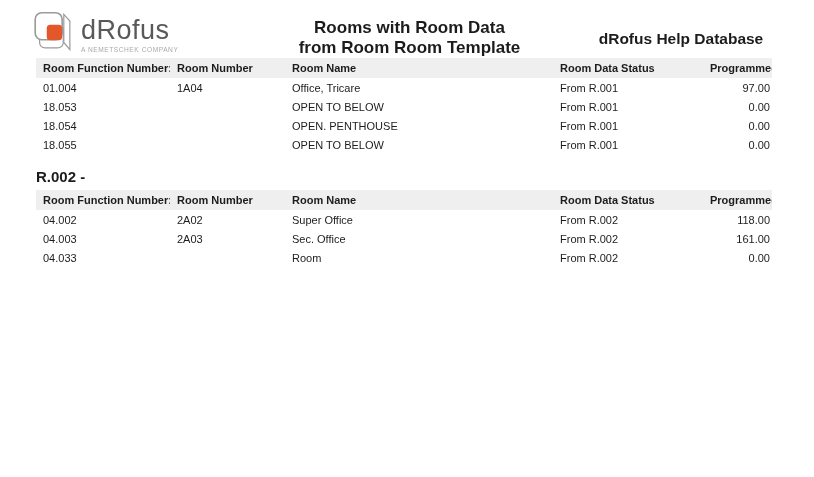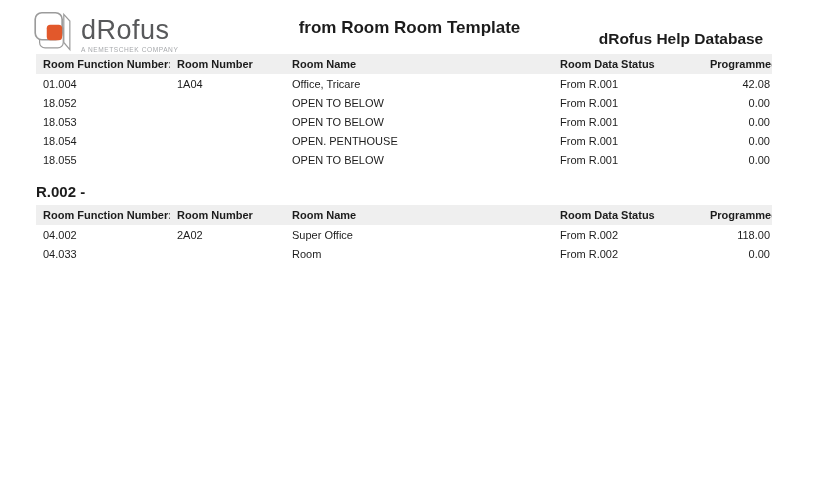--- a/index.html
+++ b/index.html
@@ -103,20 +103,21 @@
       <rect x="2" y="2.5" width="24.5" height="24.5" rx="6" fill="#ffffff" stroke="var(--logo-outline)" stroke-width="1.5"></rect>
       <rect x="12.5" y="13.5" width="14" height="14" rx="3.2" fill="var(--logo-orange)"></rect>
     </svg>
     <div class="logo-text">
       <span class="brand">dRofus</span>
       <span class="tagline">A NEMETSCHEK COMPANY</span>
     </div>
   </div>
 
   <div class="title-zone">
+    <div>Rooms with Room Data</div>
     <div>from Room Room Template</div>
   </div>
 
   <div class="right-zone">dRofus Help Database</div>
 </header>
 
 <main class="report-body">
   <section class="room-section">
     <table>
       <thead>
@@ -127,28 +128,21 @@
             <th>Room Data Status</th>
             <th class="right">Programmed</th>
           </tr>
         </thead>
       <tbody>
           <tr>
             <td>01.004</td>
             <td>1A04</td>
             <td>Office, Tricare</td>
             <td>From R.001</td>
-            <td class="right">42.08</td>
-          </tr>
-          <tr>
-            <td>18.052</td>
-            <td></td>
-            <td>OPEN TO BELOW</td>
-            <td>From R.001</td>
-            <td class="right">0.00</td>
+            <td class="right">97.00</td>
           </tr>
           <tr>
             <td>18.053</td>
             <td></td>
             <td>OPEN TO BELOW</td>
             <td>From R.001</td>
             <td class="right">0.00</td>
           </tr>
           <tr>
             <td>18.054</td>
@@ -182,20 +176,27 @@
         </thead>
       <tbody>
           <tr>
             <td>04.002</td>
             <td>2A02</td>
             <td>Super Office</td>
             <td>From R.002</td>
             <td class="right">118.00</td>
           </tr>
           <tr>
+            <td>04.003</td>
+            <td>2A03</td>
+            <td>Sec. Office</td>
+            <td>From R.002</td>
+            <td class="right">161.00</td>
+          </tr>
+          <tr>
             <td>04.033</td>
             <td></td>
             <td>Room</td>
             <td>From R.002</td>
             <td class="right">0.00</td>
           </tr>
         </tbody>
     </table>
   </section>
 </main>

